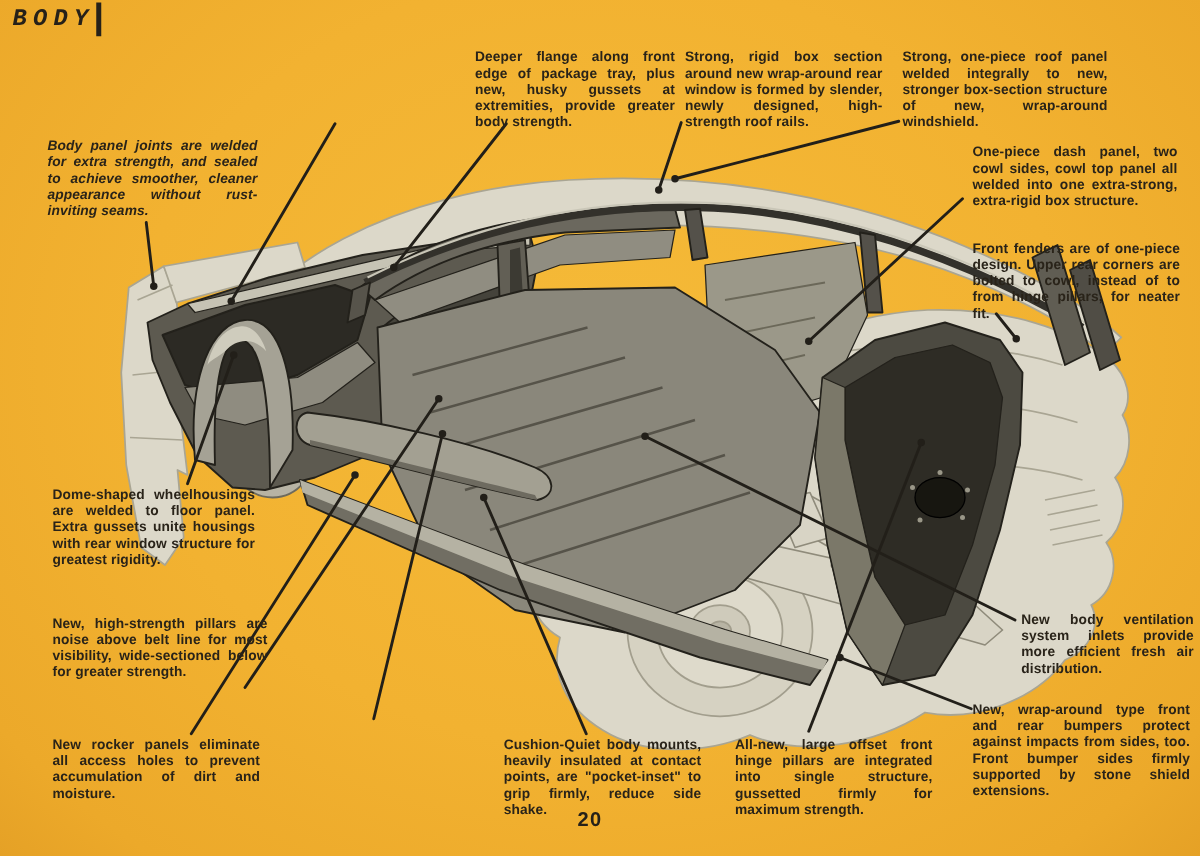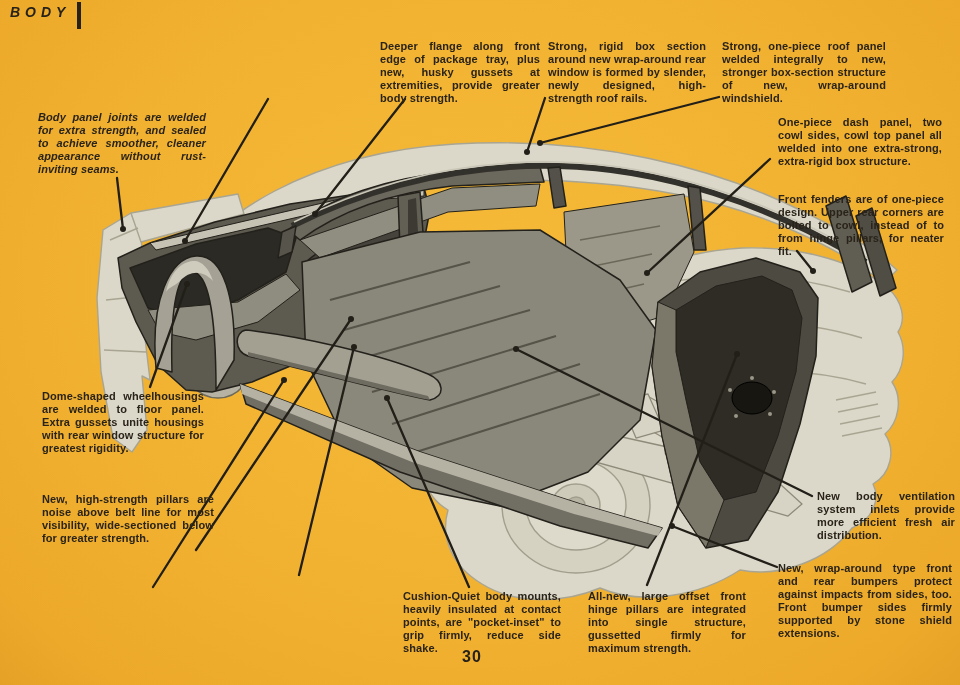--- a/index.html
+++ b/index.html
@@ -6,22 +6,22 @@
   #page{
     position:relative;
     width:960px;height:685px;
     overflow:hidden;
     background:radial-gradient(ellipse at 50% 42%, #f5ba38 0%, #f2b231 55%, #eca92a 88%, #e5a126 100%);
     font-family:"Liberation Sans", sans-serif;
     color:#262119;
   }
   .hdr{
     position:absolute;left:10px;top:4px;
-    font-style:italic;font-weight:bold;font-size:14px;
-    letter-spacing:5px;color:#262119;
+    font-style:italic;font-weight:bold;font-size:19px;
+    letter-spacing:5px;color:#262119;font-family:Liberation Mono, monospace;
   }
   .hdr-bar{
     position:absolute;left:77px;top:2px;width:4px;height:27px;
     background:#262119;
   }
   .note{
     position:absolute;
     font-size:11px;line-height:13px;font-weight:bold;
     text-align:justify;
     color:#292319;
@@ -190,19 +190,20 @@
   </svg>
 
   <div class="note n0">Body panel joints are welded for extra strength, and sealed to achieve smoother, cleaner appearance without rust-inviting seams.</div>
   <div class="note n3">Strong, rigid box section around new wrap-around rear window is formed by slender, newly designed, high-strength roof rails.</div>
   <div class="note n2">Deeper flange along front edge of package tray, plus new, husky gussets at extremities, provide greater body strength.</div>
   <div class="note n4">Strong, one-piece roof panel welded integrally to new, stronger box-section structure of new, wrap-around windshield.</div>
   <div class="note n5">One-piece dash panel, two cowl sides, cowl top panel all welded into one extra-strong, extra-rigid box structure.</div>
   <div class="note n6">Front fenders are of one-piece design. Upper rear corners are bolted to cowl, instead of to from hinge pillars, for neater fit.</div>
   <div class="note n7">Dome-shaped wheelhousings are welded to floor panel. Extra gussets unite housings with rear window structure for greatest rigidity.</div>
   <div class="note n8">New, high-strength pillars are noise above belt line for most visibility, wide-sectioned below for greater strength.</div>
+  <div class="note n9">New rocker panels eliminate all access holes to prevent accumulation of dirt and moisture.</div>
   <div class="note n11">Cushion-Quiet body mounts, heavily insulated at contact points, are "pocket-inset" to grip firmly, reduce side shake.</div>
   <div class="note n12">All-new, large offset front hinge pillars are integrated into single structure, gussetted firmly for maximum strength.</div>
   <div class="note n13">New body ventilation system inlets provide more efficient fresh air distribution.</div>
   <div class="note n14">New, wrap-around type front and rear bumpers protect against impacts from sides, too. Front bumper sides firmly supported by stone shield extensions.</div>
 
-  <div class="pagenum">30</div>
+  <div class="pagenum">20</div>
 </div>
 
 </body></html>

